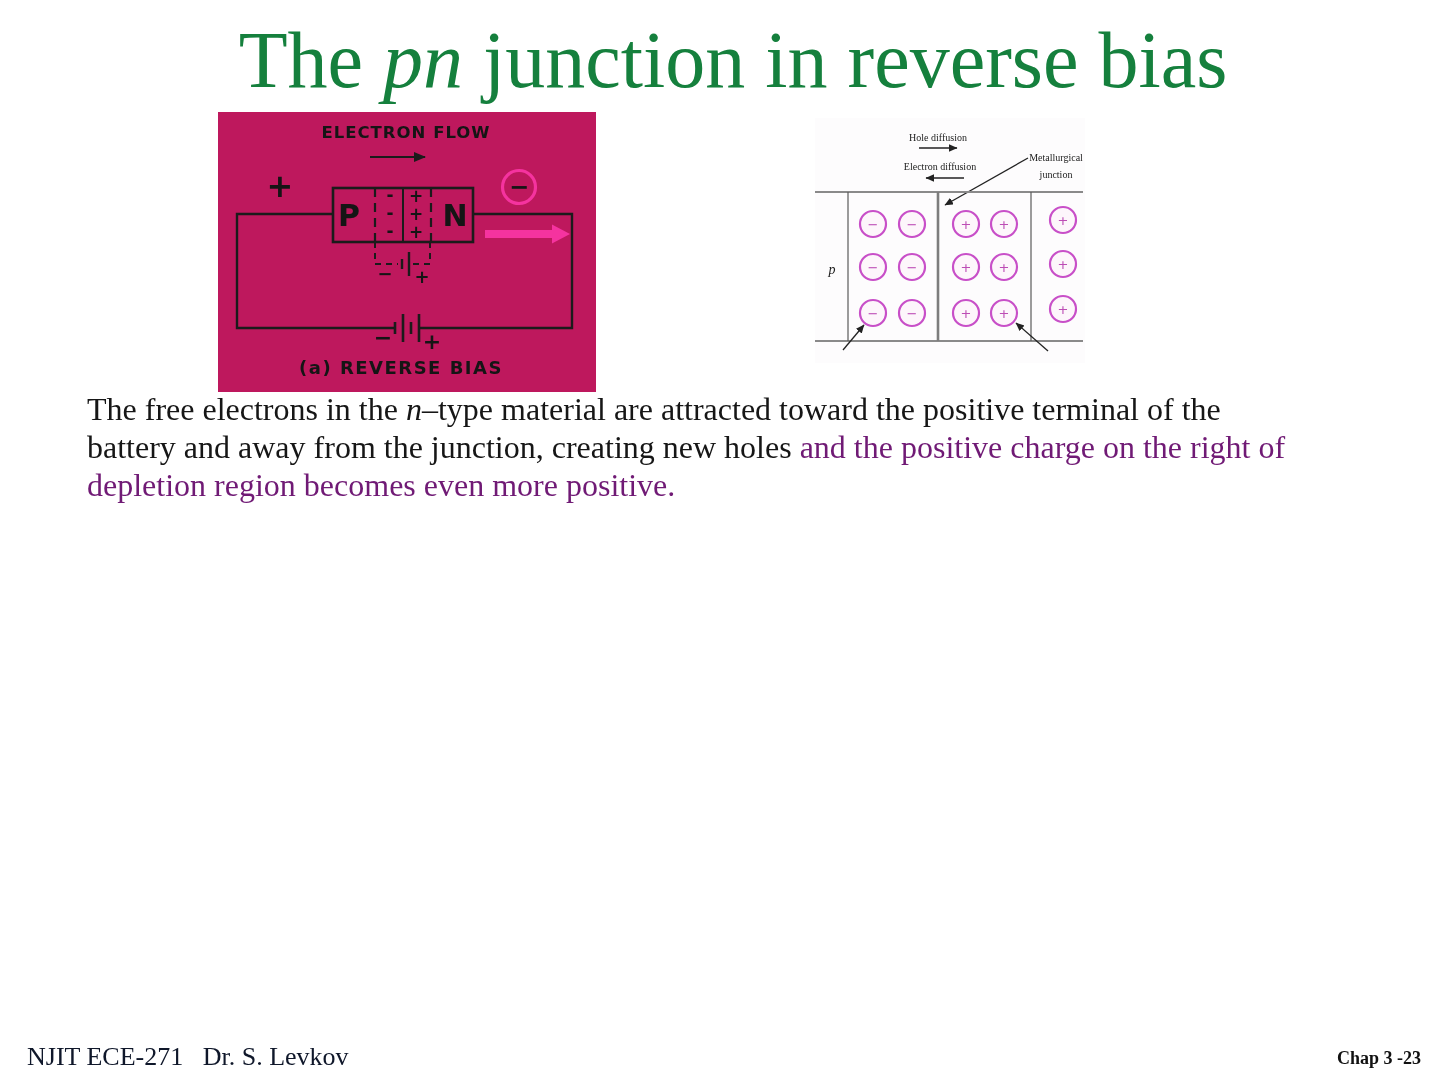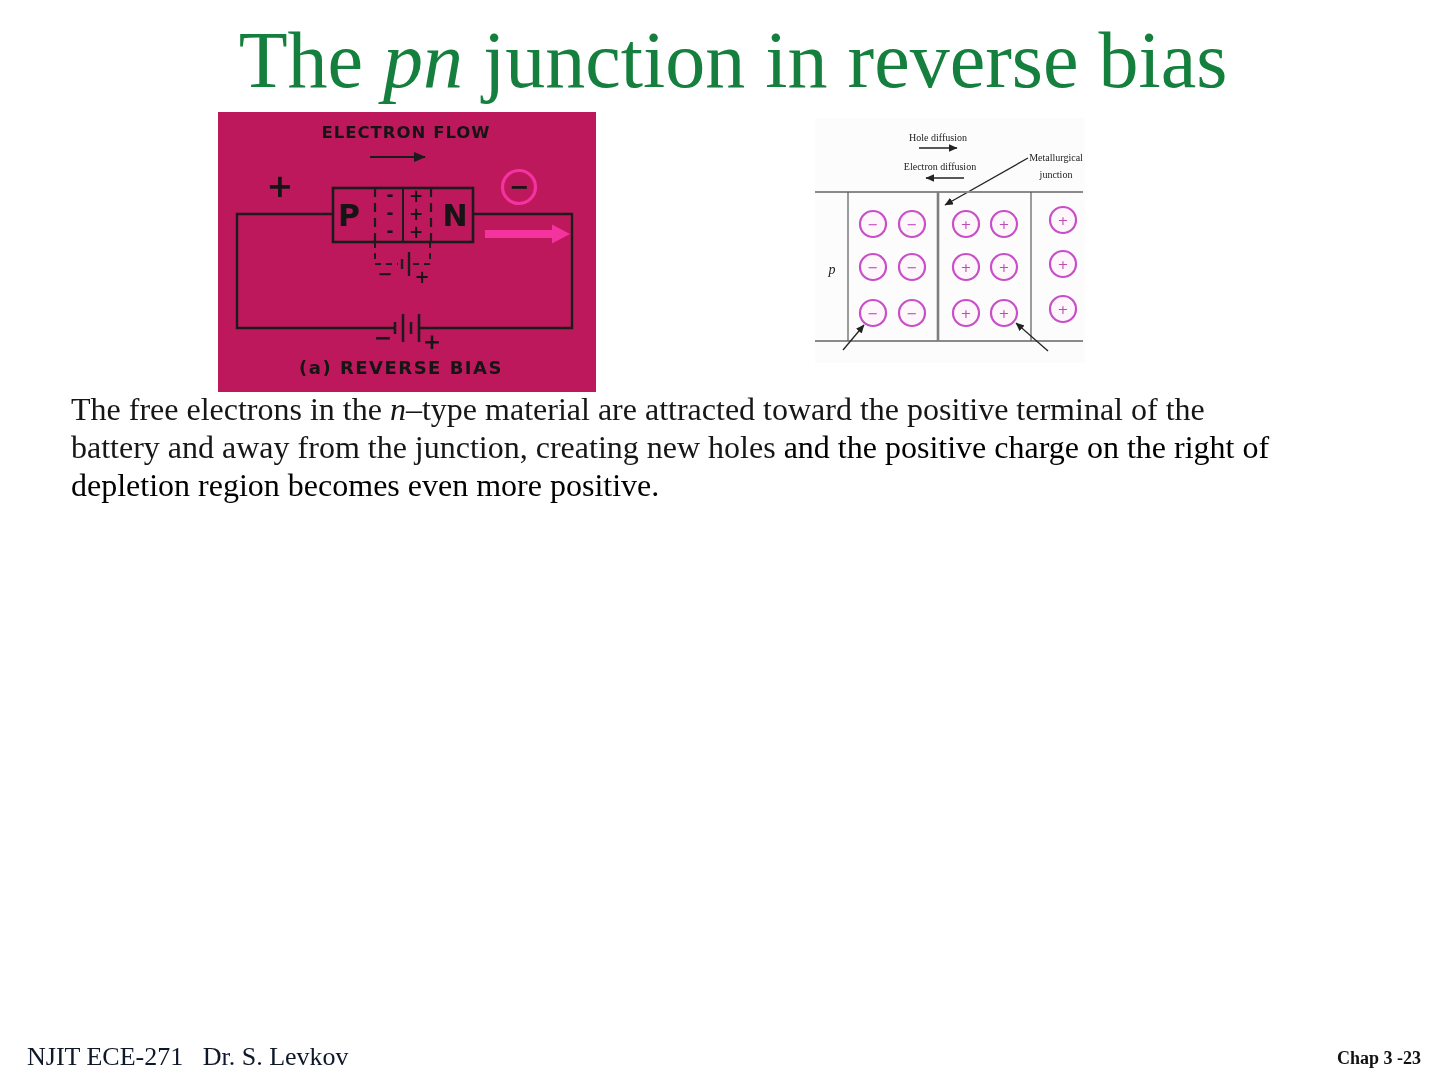--- a/index.html
+++ b/index.html
@@ -8,25 +8,25 @@
     font-family:"Liberation Serif", serif;overflow:hidden;color:#121212;
   }
   
   .slide-title{
     position:absolute;top:16px;left:0;right:0;text-align:center;
     font-size:80px;line-height:1.1;color:#15803d;padding-left:26px;
   }
   .slide-title .it{font-style:italic;}
   
   .body-text{
-    position:absolute;left:71px;top:390px;width:1240px;
+    position:absolute;left:87px;top:390px;width:1240px;
     font-size:32px;line-height:38px;color:#161616;
   }
   .body-text .it{font-style:italic;}
-  .blue{color:#000000;text-align:center;}
+  .blue{color:#701a75;text-align:center;}
   
   .footer-left{
     position:absolute;left:27px;top:1042px;font-size:26px;font-weight:normal;
     white-space:pre;color:#0f172a;
   }
   .footer-right{
     position:absolute;right:19px;top:1048px;font-size:18px;font-weight:bold;color:#111;
   }
   
   .fig-left{position:absolute;left:218px;top:112px;width:378px;height:280px;background:#be185d;}

